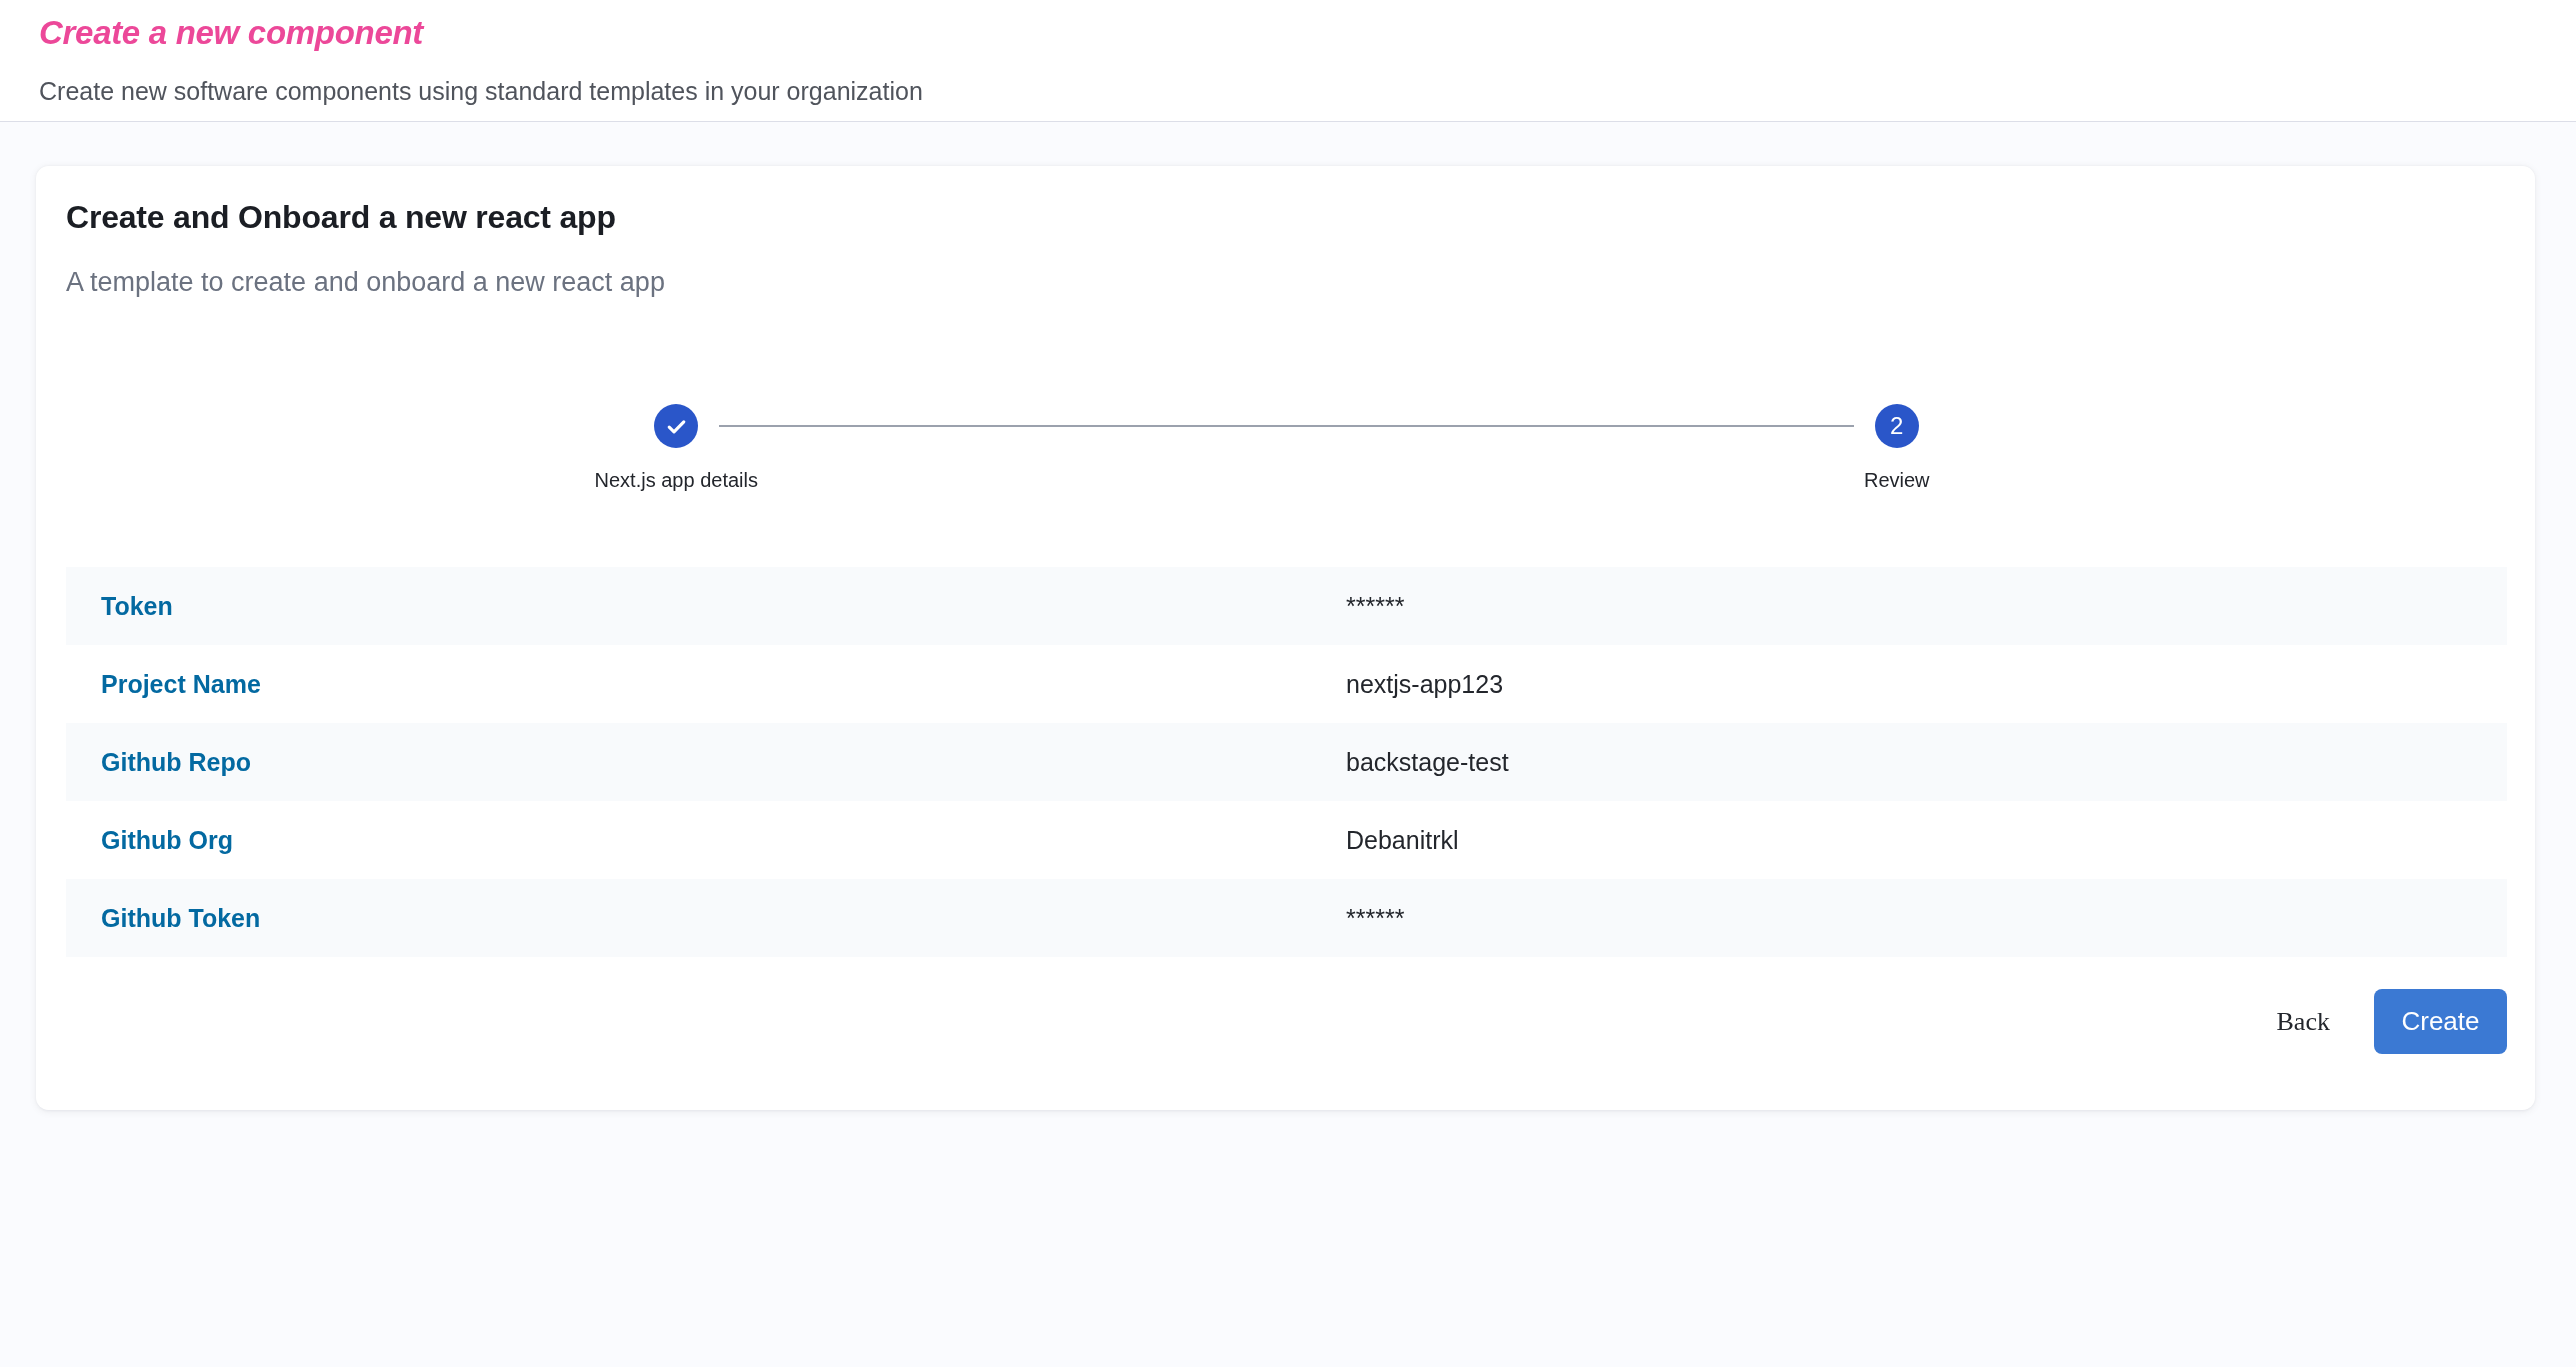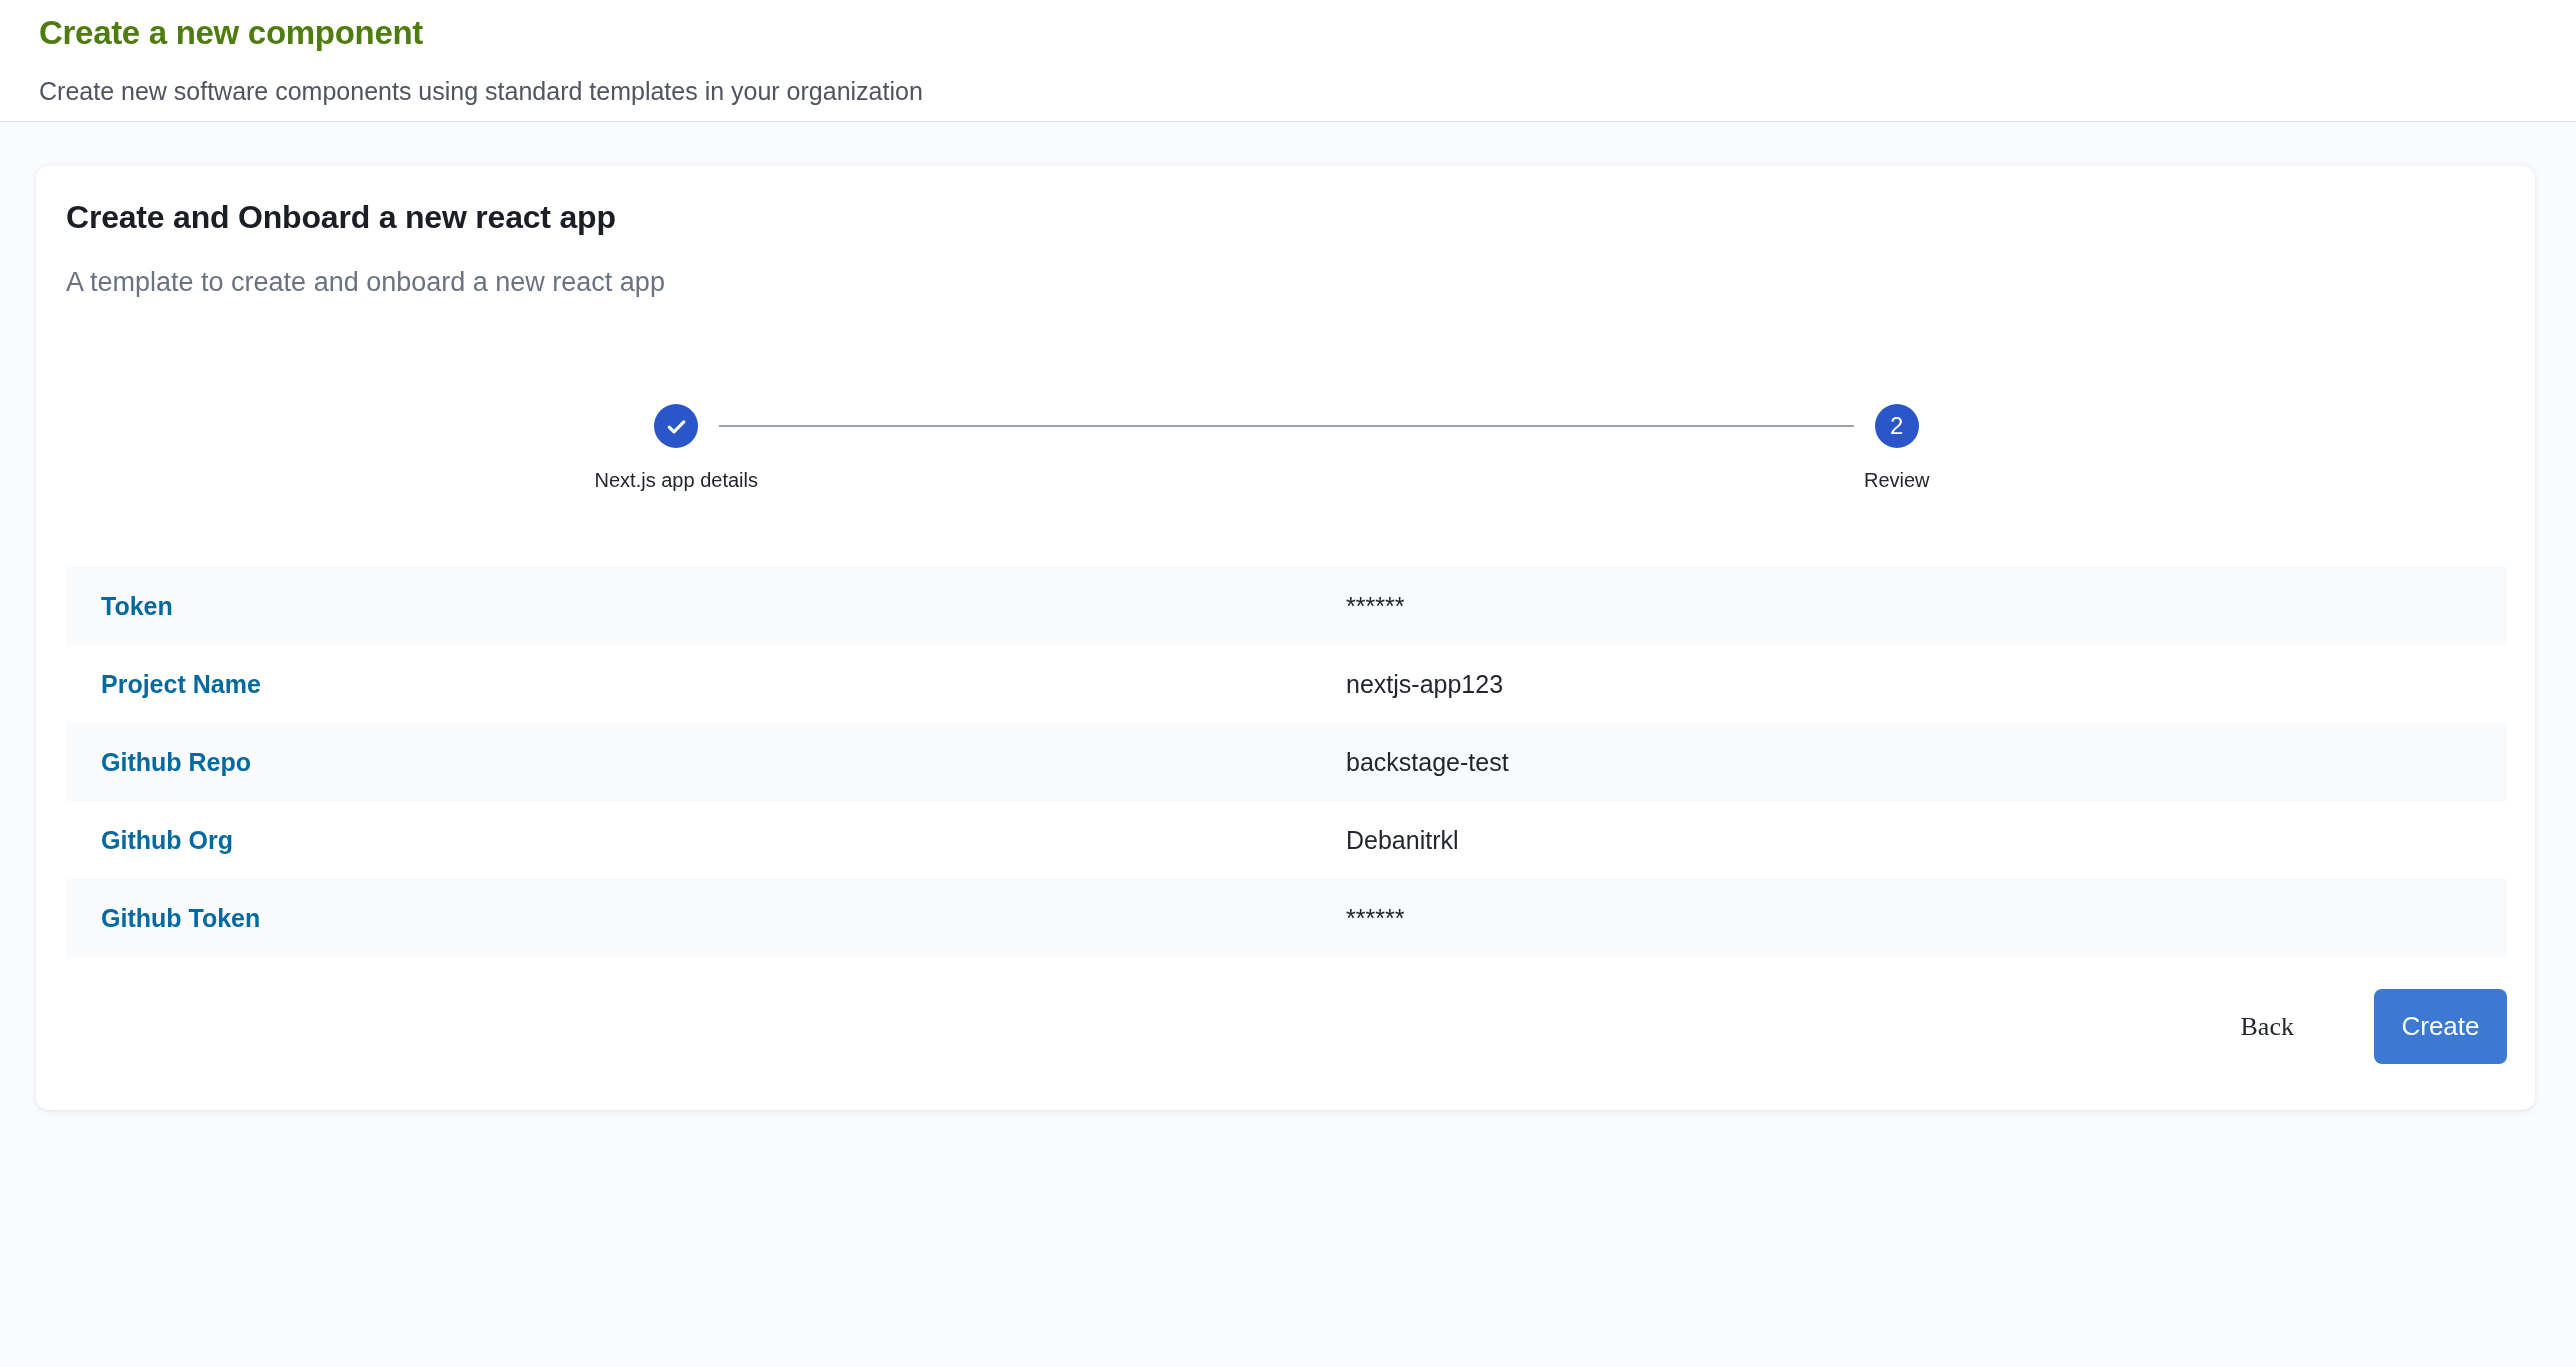--- a/index.html
+++ b/index.html
@@ -14,23 +14,24 @@
   
   .page-header {
     background: #ffffff;
     height: 122px;
     padding: 12.4px 39px 0 39px;
     border-bottom: 1.8px solid #dcdee8;
   }
   .page-title {
     font-size: 33px;
     font-weight: 700;
-    color: #4d7c0f;
+    color: #ec4899;
     line-height: 41px;
     letter-spacing: -0.3px;
+    font-style: italic;
   }
   .page-subtitle {
     margin-top: 22px;
     font-size: 25px;
     color: #50545c;
     line-height: 32px;
   }
 
   
   .main {
@@ -144,25 +145,24 @@
     padding: 12.4px 21px;
     cursor: pointer;
     border-radius: 7px;
   }
   .create-button {
     background: #3b79d3;
     border: none;
     font-family: "Liberation Sans", sans-serif;
     font-size: 26px;
     color: #ffffff;
-    height: 75px;
+    height: 65px;
     padding: 0 27.5px;
     border-radius: 8px;
     cursor: pointer;
-    margin-left: 36px;
   }
 </style>
 </head>
 <body>
 
 <header class="page-header">
   <div class="page-title">Create a new component</div>
   <div class="page-subtitle">Create new software components using standard templates in your organization</div>
 </header>
 

